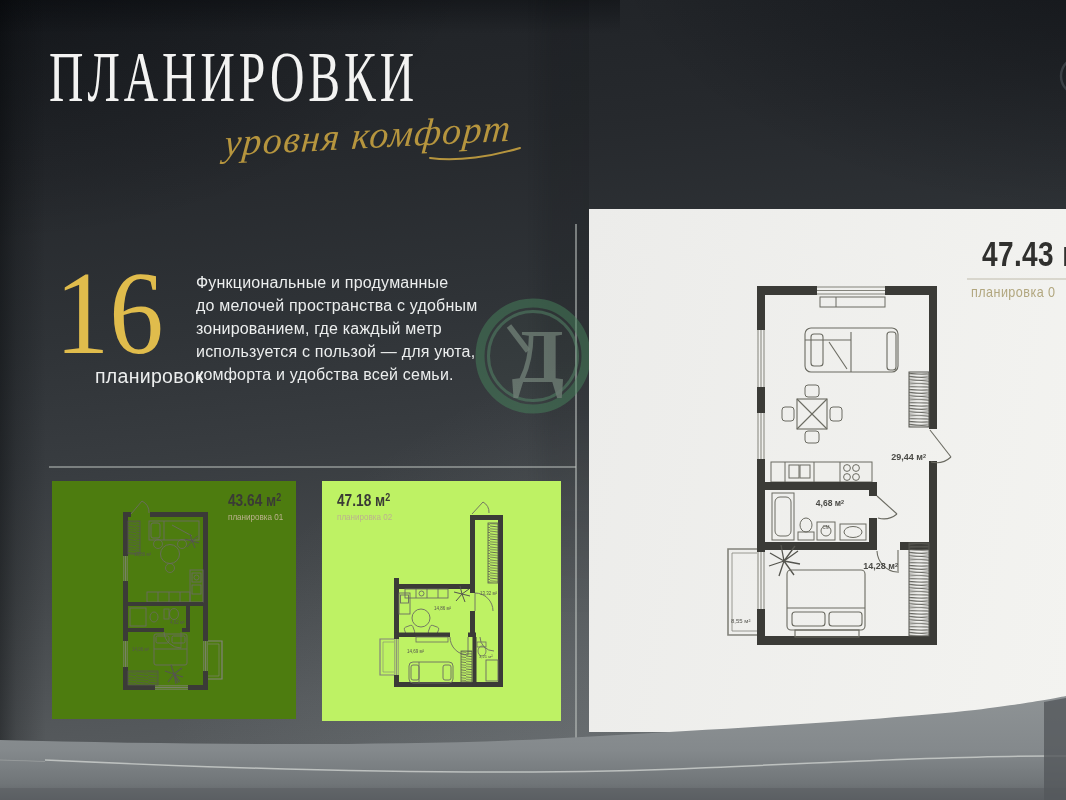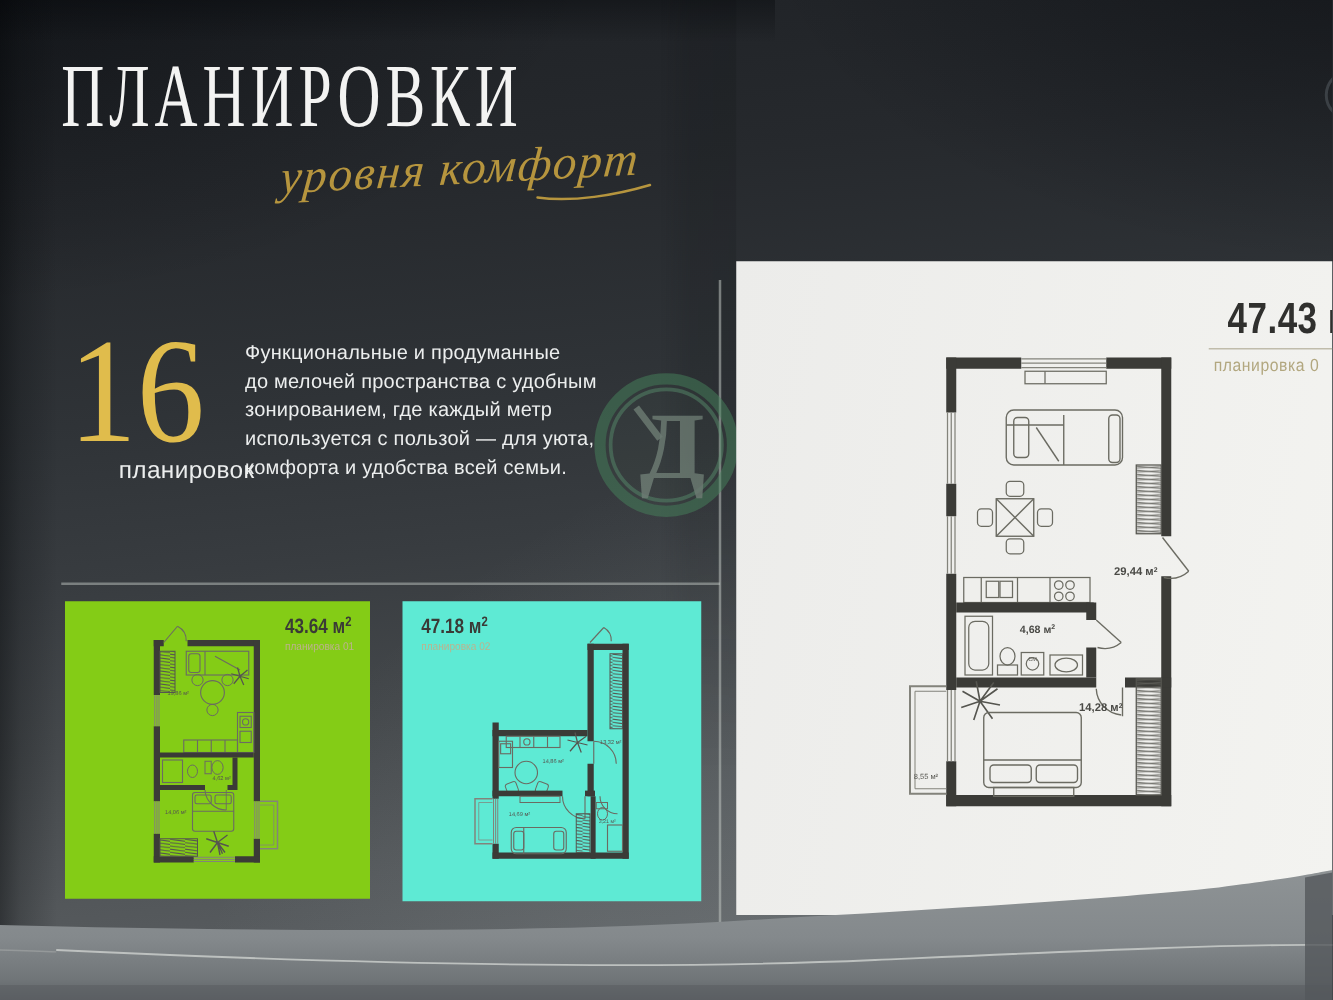--- a/index.html
+++ b/index.html
@@ -79,21 +79,21 @@
     <circle cx="60" cy="60" r="44.5" fill="none" stroke="#588e6c" stroke-width="3"></circle>
     <text x="65" y="86" font-family="Liberation Serif,serif" font-size="76" font-weight="bold" fill="#a3bca8" text-anchor="middle" opacity="0.85">Д</text>
     <path d="M36,30 L55,55" stroke="#a3bca8" stroke-width="5.5" opacity="0.85"></path>
   </g>
 </svg>
 
 <svg class="abs" style="left:1054px;top:50px;" width="12" height="56" viewBox="0 0 12 56">
   <circle cx="26" cy="26" r="19" fill="none" stroke="#3b4045" stroke-width="2.4"></circle>
 </svg>
 
-<div class="abs" id="card1" style="left:52px;top:481px;width:244px;height:238px;background:#84cc16;">
+<div class="abs" id="card1" style="left:52px;top:481px;width:244px;height:238px;background:#4d7c0f;">
 <svg width="244" height="238" viewBox="0 0 244 238" style="position:absolute;left:0;top:0;">
   <defs>
     <pattern id="h1" width="12" height="2.6" patternUnits="userSpaceOnUse">
       <line x1="0" y1="0.8" x2="12" y2="2.2" stroke="#55554f" stroke-width="0.8"></line>
     </pattern>
   </defs>
 
   <text transform="translate(176,25) scale(0.82,1)" font-family="Liberation Sans,sans-serif" font-size="16.7" font-weight="bold" fill="#3a3a36">43.64 м<tspan font-size="11" dy="-5">2</tspan></text>
 
   <text transform="translate(176,39) scale(0.9,1)" font-family="Liberation Sans,sans-serif" font-size="9" fill="#bcb28e">планировка 01</text>
@@ -217,21 +217,21 @@
   <rect x="76" y="190" width="30" height="14" fill="url(#h1)" stroke="#55554f" stroke-width="0.8"></rect>
 
   <g fill="none" stroke="#83837b" stroke-width="1.2">
     <path d="M156,160 L170,160 L170,198 L156,198"></path>
     <path d="M156,163 L167,163 L167,195 L156,195" stroke-width="0.6"></path>
   </g>
   </g>
 </svg>
 </div>
 
-<div class="abs" id="card2" style="left:322px;top:481px;width:239px;height:240px;background:#5eead4;">
+<div class="abs" id="card2" style="left:322px;top:481px;width:239px;height:240px;background:#bef264;">
 <svg width="239" height="240" viewBox="0 0 239 240" style="position:absolute;left:0;top:0;">
 
   <text transform="translate(15,25) scale(0.82,1)" font-family="Liberation Sans,sans-serif" font-size="16.7" font-weight="bold" fill="#3a3a36">47.18 м<tspan font-size="11" dy="-5">2</tspan></text>
 
   <text transform="translate(15,39) scale(0.9,1)" font-family="Liberation Sans,sans-serif" font-size="9" fill="#bcb28e">планировка 02</text>
   <g>
 
   <rect x="148" y="34" width="33" height="5" fill="#3b3b37"></rect>
 
   <g fill="none" stroke="#6b6b62" stroke-width="0.9">

